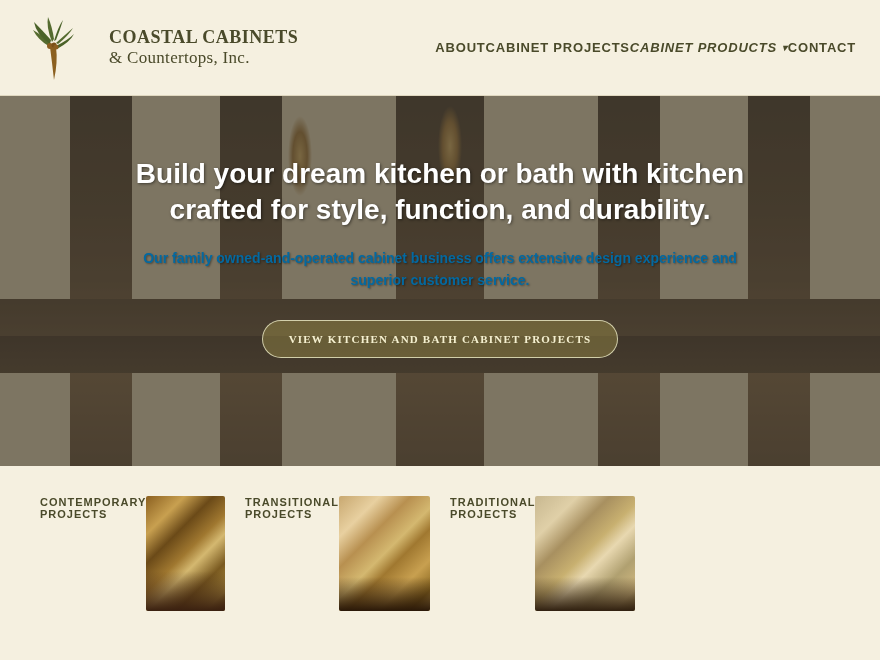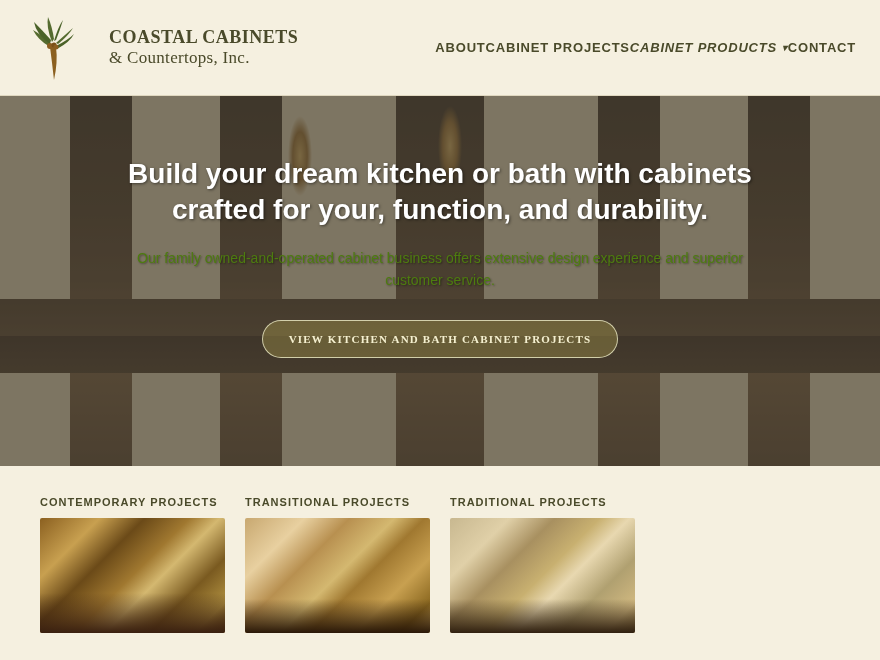--- a/index.html
+++ b/index.html
@@ -129,24 +129,24 @@
       font-family: Arial, Helvetica, sans-serif;
       font-size: 28px;
       font-weight: 700;
       line-height: 1.3;
       margin-bottom: 18px;
       text-shadow: 1px 1px 3px rgba(0,0,0,0.5);
     }
     .hero-subtext {
       font-family: Arial, Helvetica, sans-serif;
       font-size: 14px;
-      font-weight: 400;
+      font-weight: 700;
       line-height: 1.6;
       margin-bottom: 28px;
-      color: #4d7c0f;
+      color: #0369a1;
       text-shadow: 1px 1px 2px rgba(0,0,0,0.4);
     }
     .hero-cta {
       display: inline-block;
       border: 1.5px solid rgba(255,255,220,0.7);
       background: rgba(180,165,80,0.35);
       color: #f5f0d0;
       font-family: Liberation Serif, serif;
       font-size: 11px;
       font-weight: 600;
@@ -163,21 +163,21 @@
       background: #f5f0e0;
       padding: 30px 40px 20px;
     }
     .projects-grid {
       display: grid;
       grid-template-columns: repeat(4, 1fr);
       gap: 20px;
     }
     .project-item {
       display: flex;
-      flex-direction: column;
+      flex-direction: row;
     }
     .project-title {
       font-family: Arial, sans-serif;
       font-size: 11px;
       font-weight: 700;
       letter-spacing: 1px;
       color: #4a4a2a;
       text-transform: uppercase;
       margin-bottom: 10px;
     }
@@ -295,21 +295,21 @@
       <span class="chevron-down">▾</span>
     </a>
     <a href="#">CONTACT</a>
   </nav>
 </header>
 
 <section class="hero">
   <div class="hero-kitchen"></div>
   <div class="hero-overlay"></div>
   <div class="hero-content">
-    <h1 class="hero-headline">Build your dream kitchen or bath with cabinets crafted for your, function, and durability.</h1>
+    <h1 class="hero-headline">Build your dream kitchen or bath with kitchen crafted for style, function, and durability.</h1>
     <p class="hero-subtext">Our family owned-and-operated cabinet business offers extensive design experience and superior customer service.</p>
     <a href="#" class="hero-cta">VIEW KITCHEN AND BATH CABINET PROJECTS</a>
   </div>
 </section>
 
 <section class="projects-section">
   <div class="projects-grid">
     <div class="project-item">
       <div class="project-title">CONTEMPORARY PROJECTS</div>
       <div class="project-thumb">

